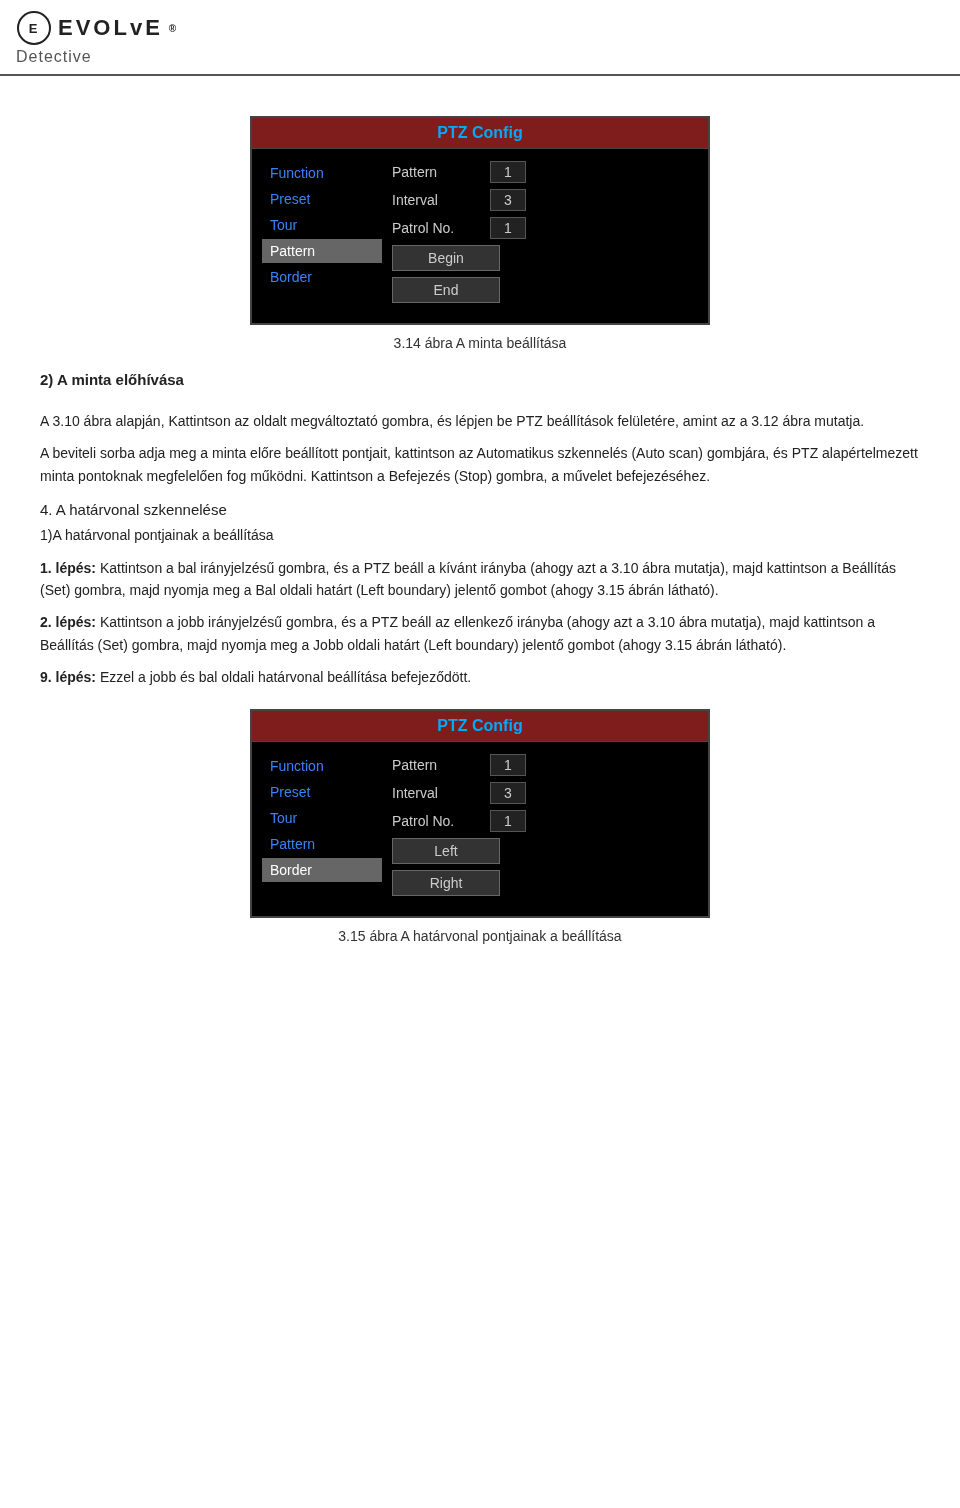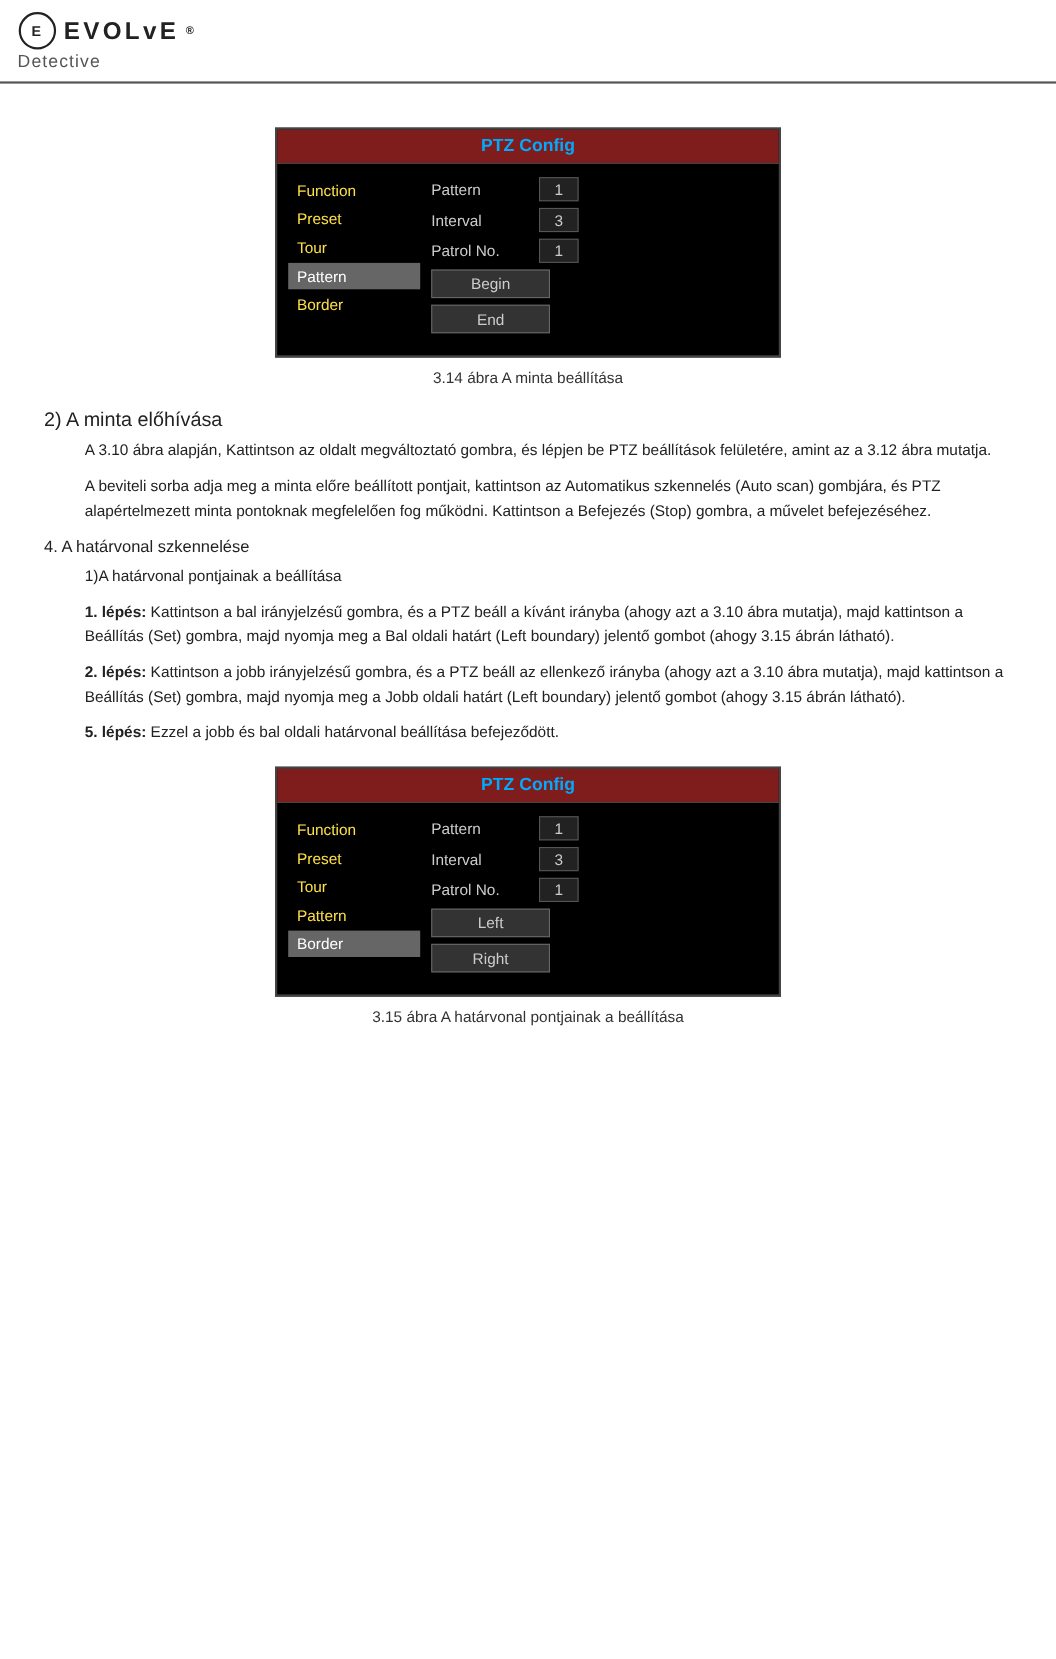--- a/index.html
+++ b/index.html
@@ -68,21 +68,21 @@
       padding: 12px 10px 20px 10px;
       gap: 0;
     }
     .ptz-left-menu {
       width: 120px;
       display: flex;
       flex-direction: column;
       gap: 2px;
     }
     .ptz-menu-item {
-      color: #fde047;
+      color: #3b82f6;
       font-size: 14px;
       padding: 4px 8px;
       cursor: default;
     }
     .ptz-menu-item.active {
       background: #666;
       color: #fff;
     }
     .ptz-right-panel {
       flex: 1;
@@ -124,31 +124,30 @@
     
     .fig-caption {
       text-align: center;
       font-size: 14px;
       color: #333;
       margin: 10px 0 20px 0;
     }
 
     
     .section-title {
-      font-size: 18px;
-      font-weight: normal;
-      color: #222;
-      margin: 12px 0 6px 0;
+      font-size: 15px;
+      font-weight: bold;
+      color: #222;
+      margin: 12px 0 22px 0;
     }
     .body-text {
       font-size: 14px;
       color: #222;
       line-height: 1.6;
       margin-bottom: 10px;
-      margin-left: 37px;
     }
     .numbered-section {
       font-size: 15px;
       font-weight: normal;
       margin: 14px 0 6px 0;
     }
   </style>
 </head>
 <body>
 
@@ -219,21 +218,21 @@
     <strong>1. lépés:</strong>
     <span>Kattintson a bal irányjelzésű gombra, és a PTZ beáll a kívánt irányba (ahogy azt a 3.10 ábra mutatja), majd kattintson a Beállítás (Set) gombra, majd nyomja meg a Bal oldali határt (Left boundary) jelentő gombot (ahogy 3.15 ábrán látható).</span>
   </div>
 
   <div class="body-text">
     <strong>2. lépés:</strong>
     <span>Kattintson a jobb irányjelzésű gombra, és a PTZ beáll az ellenkező irányba (ahogy azt a 3.10 ábra mutatja), majd kattintson a Beállítás (Set) gombra, majd nyomja meg a Jobb oldali határt (Left boundary) jelentő gombot (ahogy 3.15 ábrán látható).</span>
   </div>
 
   <div class="body-text">
-    <strong>5. lépés:</strong>
+    <strong>9. lépés:</strong>
     <span>Ezzel a jobb és bal oldali határvonal beállítása befejeződött.</span>
   </div>
 
   <div class="ptz-container">
     <div class="ptz-box">
       <div class="ptz-title">PTZ Config</div>
       <div class="ptz-body">
 
         <div class="ptz-left-menu">
           <div class="ptz-menu-item">Function</div>

